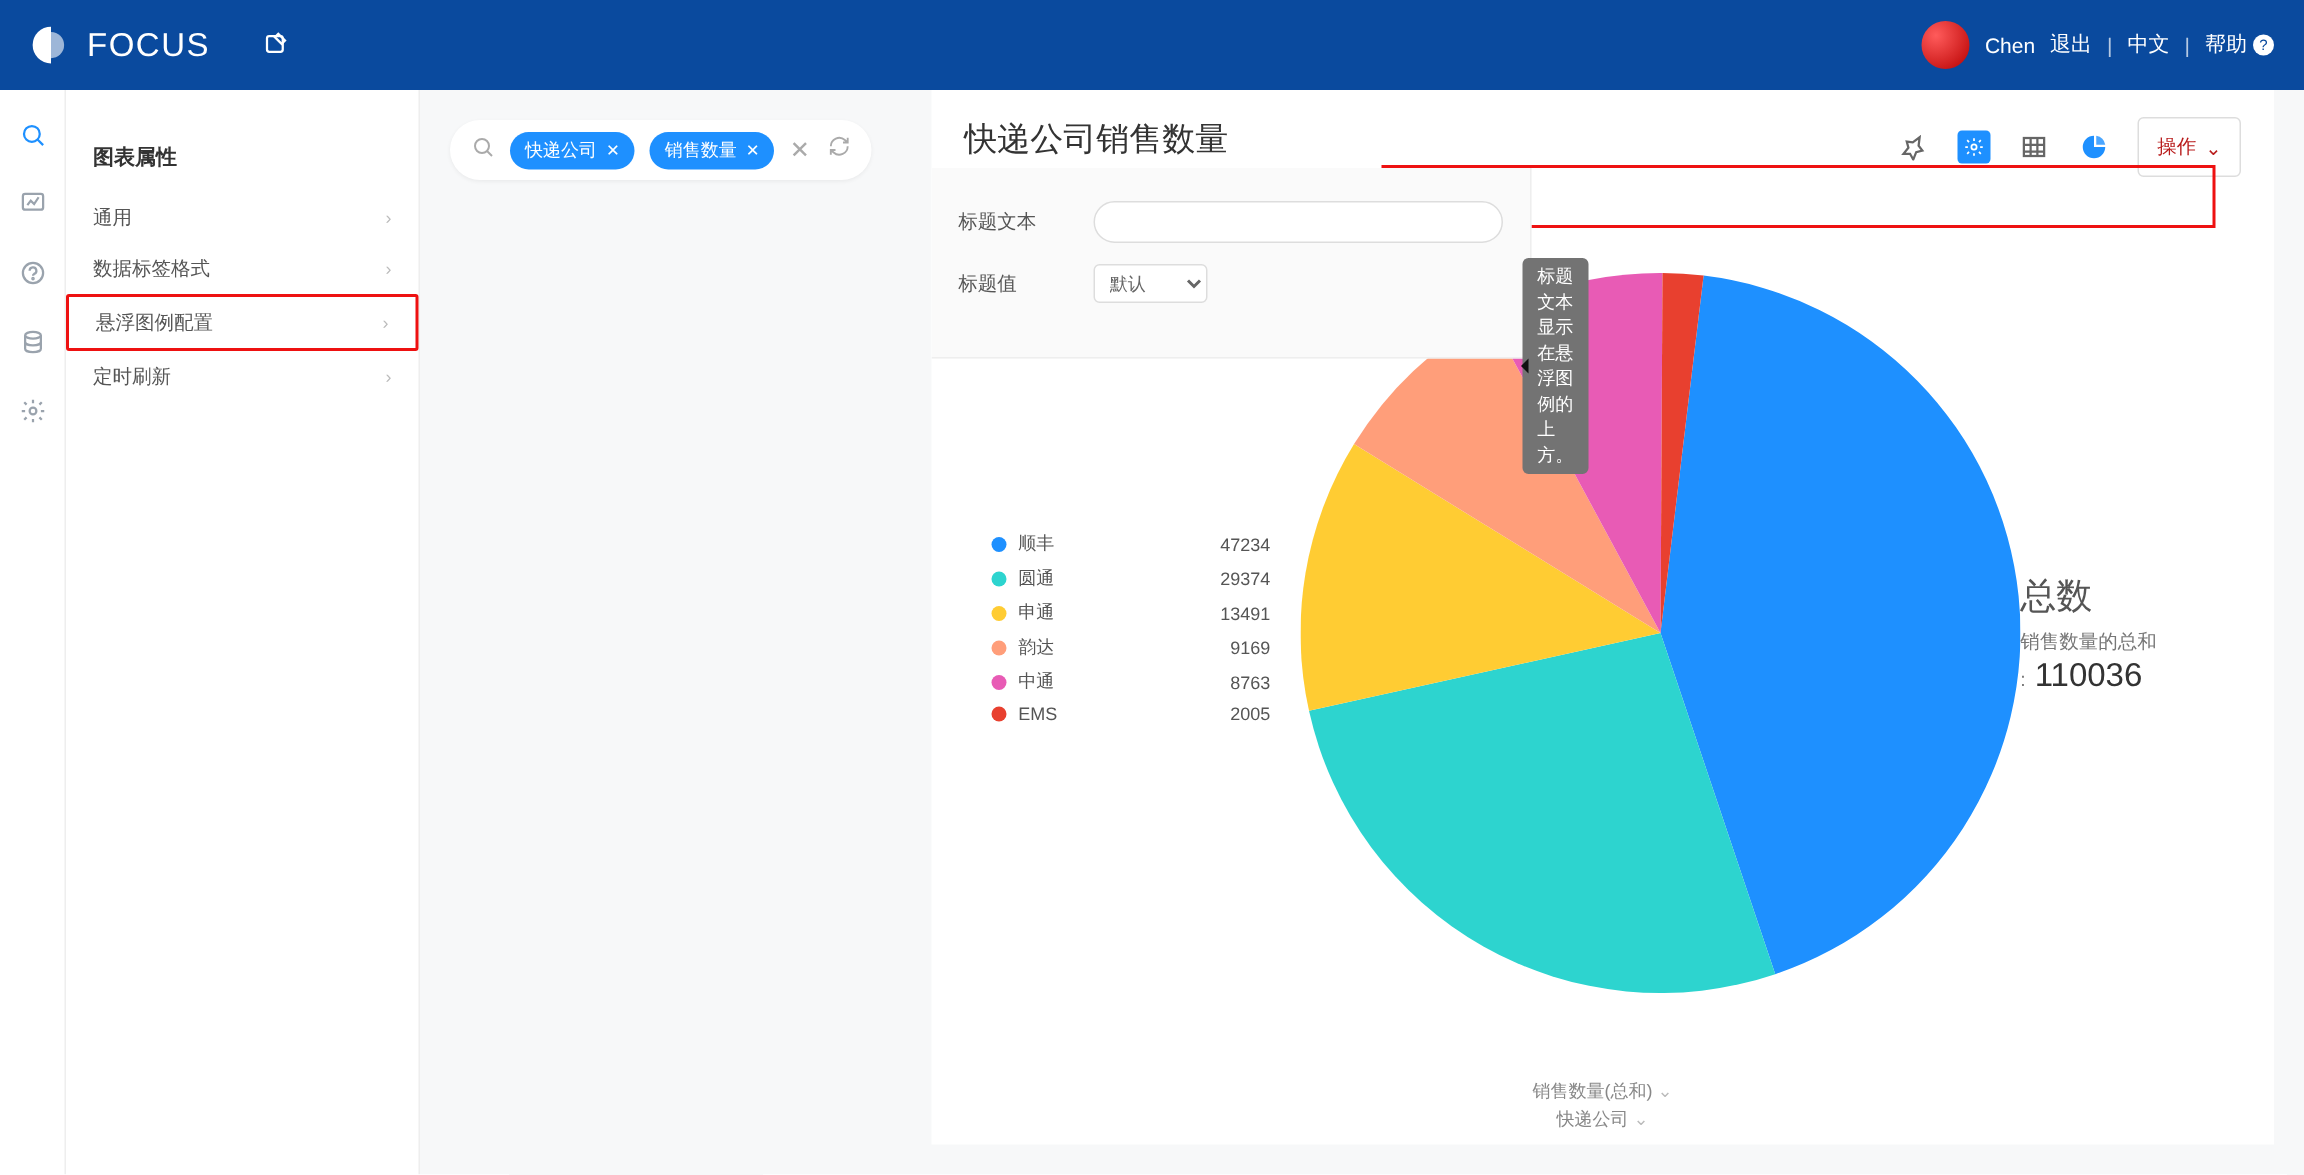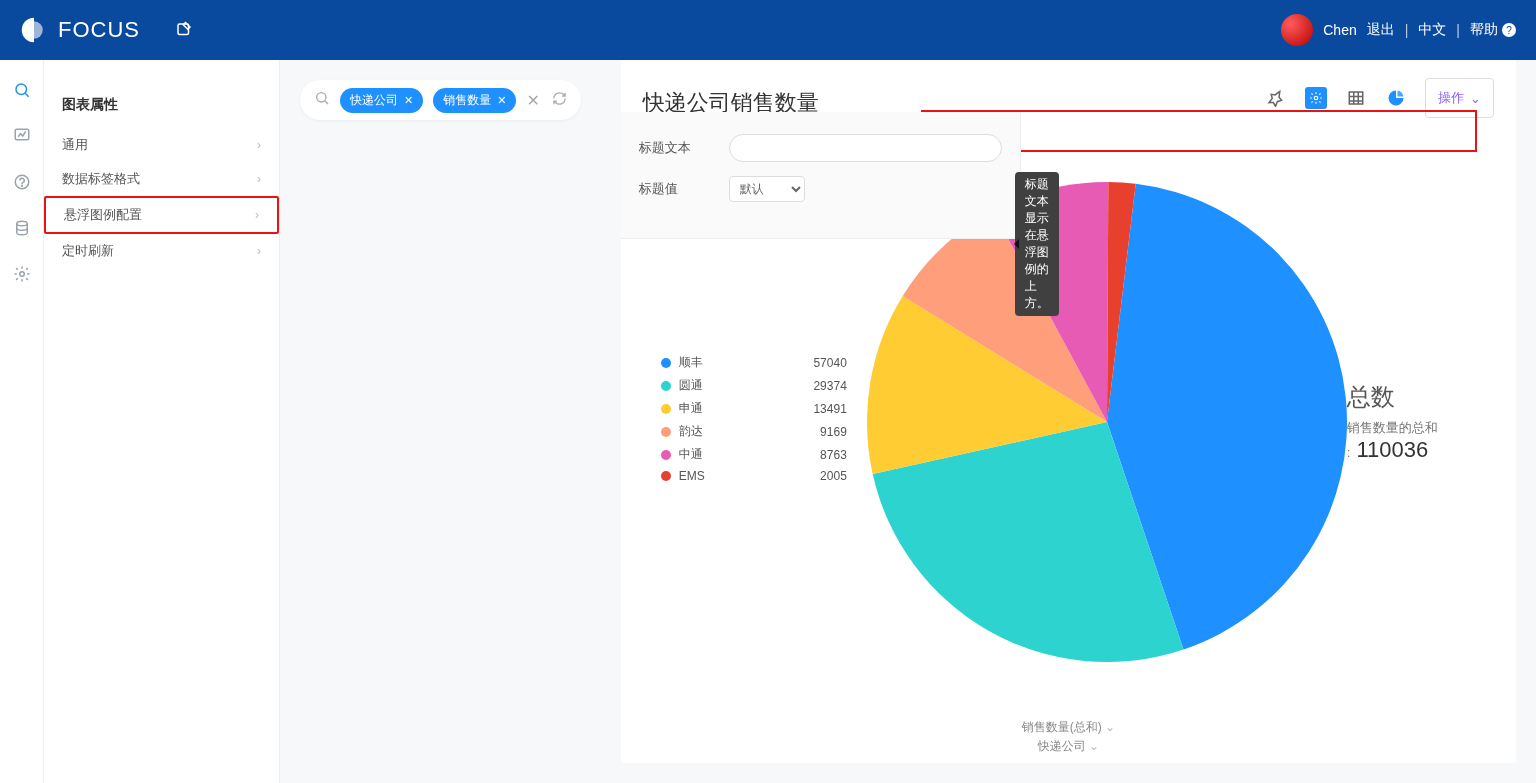--- a/index.html
+++ b/index.html
@@ -22,35 +22,35 @@
 .sp-item{display:flex;align-items:center;justify-content:space-between;padding:8px 18px;font-size:13px;color:#555;cursor:pointer}
 .sp-item .chev{color:#bbb;font-size:12px}
 .sp-item.hl{border:2px solid #e11;border-radius:2px}
 .main{flex:1;display:flex;flex-direction:row;background:#f7f8f9}
 .searchbar{margin:20px 20px 10px;height:40px;background:#fff;border-radius:20px;box-shadow:0 1px 3px rgba(0,0,0,.06);display:flex;align-items:center;padding:0 14px;gap:10px}
 .search-ico{color:#aaa}
 .chip{background:#1e90ff;color:#fff;border-radius:14px;padding:4px 10px;font-size:12px;display:inline-flex;align-items:center;gap:6px}
 .chip .x{font-size:11px;cursor:pointer}
 .sb-right{margin-left:auto;display:flex;gap:12px;color:#aaa}
 .content{margin:0 20px 20px;background:#fff;flex:1;position:relative;padding:18px 22px;overflow:hidden}
-.ct-head{display:flex;align-items:flex-end}
+.ct-head{display:flex;align-items:flex-start}
 .ct-title{font-size:22px;font-weight:500}
 .ct-tools{margin-left:auto;display:flex;align-items:center;gap:18px;color:#666}
 .ct-tools .tool{cursor:pointer;display:flex;align-items:center;justify-content:center;width:22px;height:22px}
 .tool.gear{background:#1e90ff;color:#fff;border-radius:3px}
 .tool.pie{color:#1e90ff}
-.op-btn{border:1px solid #ddd;border-radius:4px;padding:10px 12px;font-size:13px;display:flex;align-items:center;gap:6px;cursor:pointer;color:#8b5cf6}
+.op-btn{border:1px solid #ddd;border-radius:4px;padding:10px 12px;font-size:13px;display:flex;align-items:center;gap:6px;cursor:pointer;color:#b91c1c}
 .config-pop{position:absolute;left:0;top:52px;width:400px;background:#fafafa;border-right:1px solid #eee;border-bottom:1px solid #eee;padding:22px 18px;z-index:5}
 .cfg-row{display:flex;align-items:center;margin-bottom:14px;gap:20px}
 .cfg-label{width:70px;font-size:13px;color:#555}
 .cfg-input{flex:1;height:28px;border:1px solid #ddd;border-radius:14px;padding:0 12px;font-size:12px}
 .cfg-select{width:76px;height:26px;border:1px solid #ddd;border-radius:4px;font-size:12px;padding:0 6px;color:#666;background:#fff}
 .red-box{position:absolute;border:2px solid #e11;pointer-events:none}
 .red-box.rb2{left:300px;top:50px;width:556px;height:42px}
-.tooltip{position:absolute;left:394px;top:60px;background:#404040;color:#fff;font-size:12px;padding:4px 10px;border-radius:4px;z-index:10}
+.tooltip{position:absolute;left:394px;top:60px;background:#737373;color:#fff;font-size:12px;padding:4px 10px;border-radius:4px;z-index:10}
 .tooltip:before{content:"";position:absolute;left:-6px;top:50%;transform:translateY(-50%);border:5px solid transparent;border-right-color:#111}
 .chart-area{position:absolute;inset:60px 0 40px 0;display:flex;align-items:center}
 .legend{width:320px;padding-left:40px;font-size:12px;color:#555}
 .lg-row{display:flex;align-items:center;margin-bottom:6px}
 .lg-dot{width:10px;height:10px;border-radius:50%;margin-right:8px}
 .lg-name{flex:1}
 .lg-val{width:70px;text-align:right;padding-right:20px}
 .pie-wrap{flex:1;display:flex;justify-content:center}
 svg.pie{width:480px;height:480px}
 .totals{width:230px;color:#777}
@@ -214,21 +214,21 @@
           <select class="cfg-select"><option>默认</option></select>
         </div>
       </div>
       <div class="red-box rb2"></div>
 
       <div class="chart-area">
         <div class="legend" id="legend">
             <div class="lg-row">
               <span class="lg-dot" style="background:#1e90ff"></span>
               <span class="lg-name">顺丰</span>
-              <span class="lg-val">57040</span>
+              <span class="lg-val">47234</span>
             </div>
             <div class="lg-row">
               <span class="lg-dot" style="background:#2dd4cf"></span>
               <span class="lg-name">圆通</span>
               <span class="lg-val">29374</span>
             </div>
             <div class="lg-row">
               <span class="lg-dot" style="background:#ffcc33"></span>
               <span class="lg-name">申通</span>
               <span class="lg-val">13491</span>

